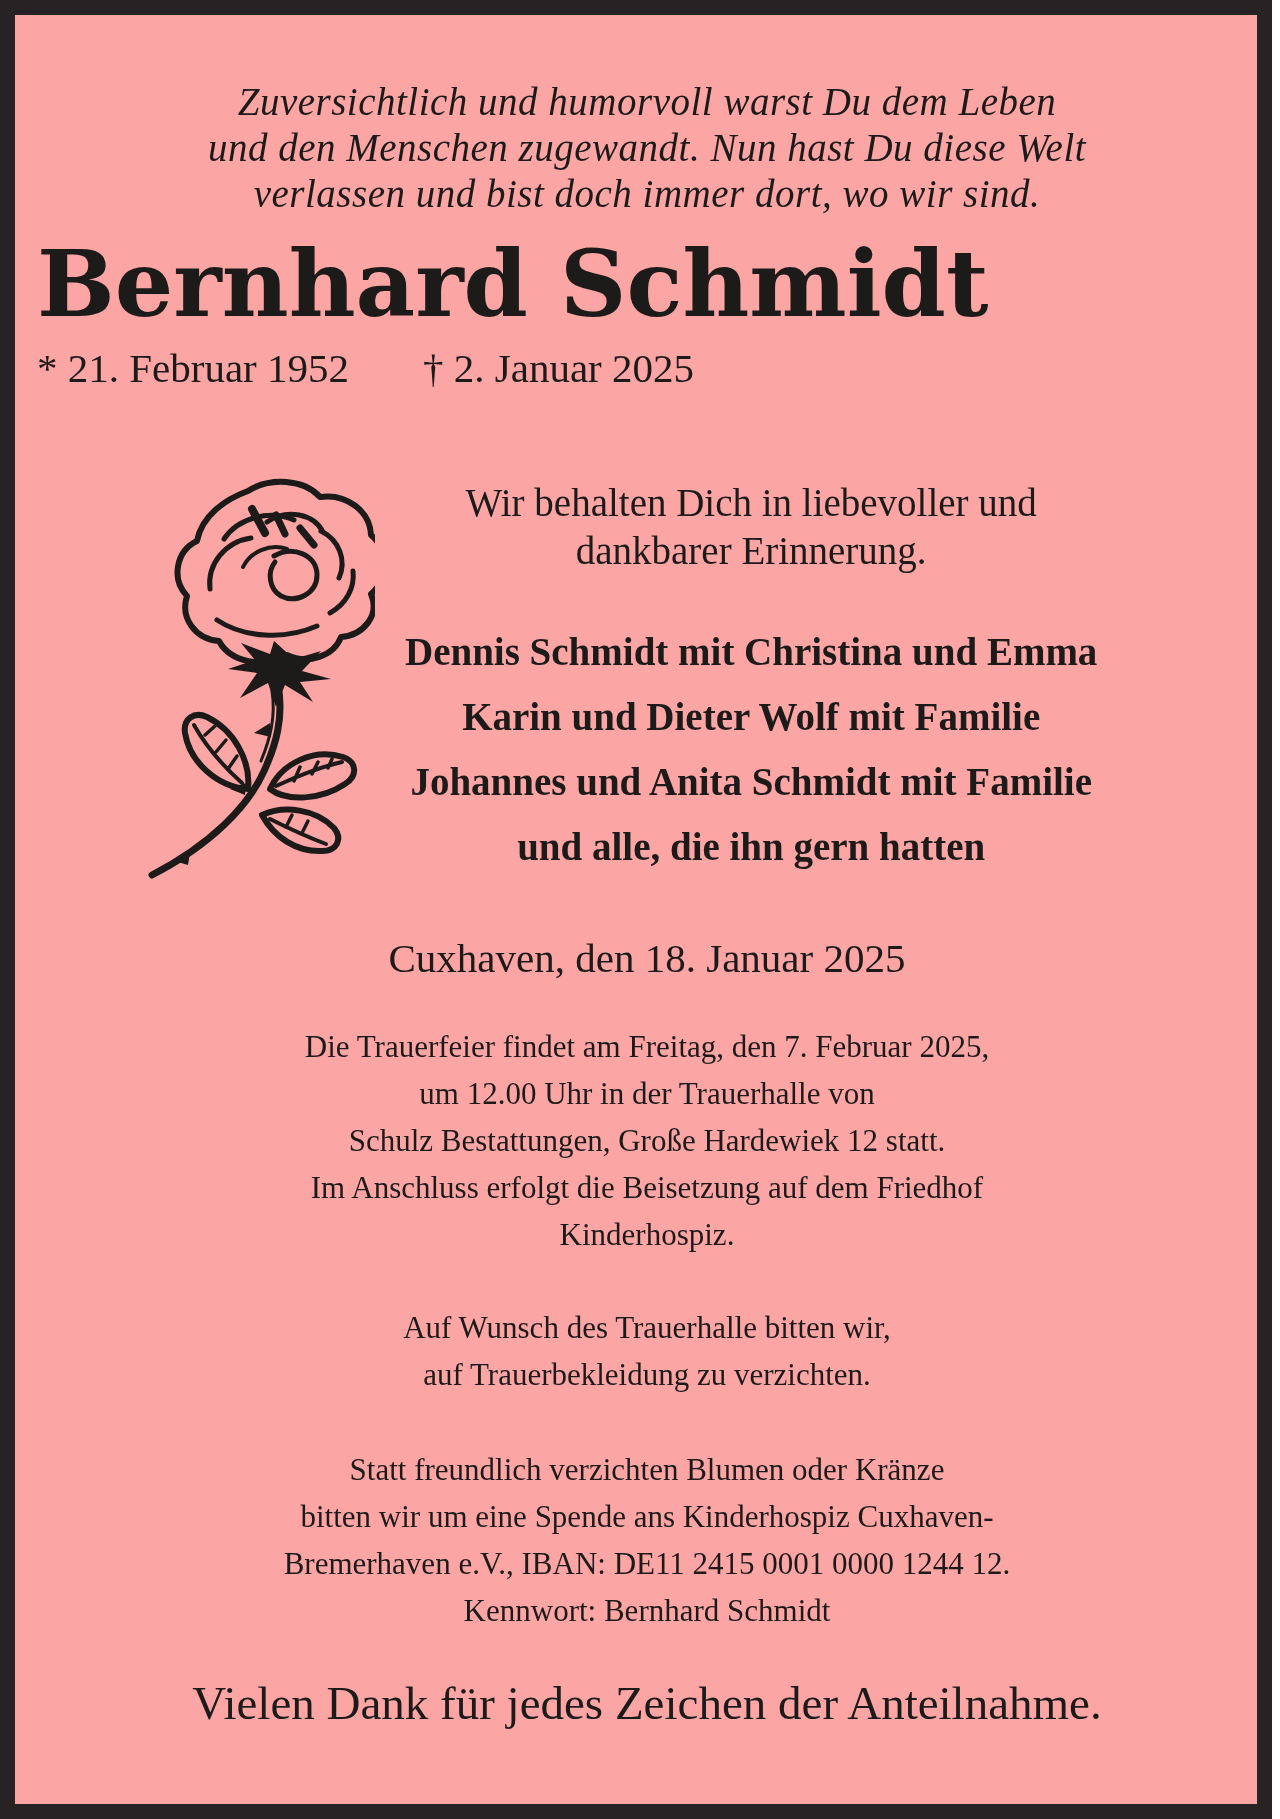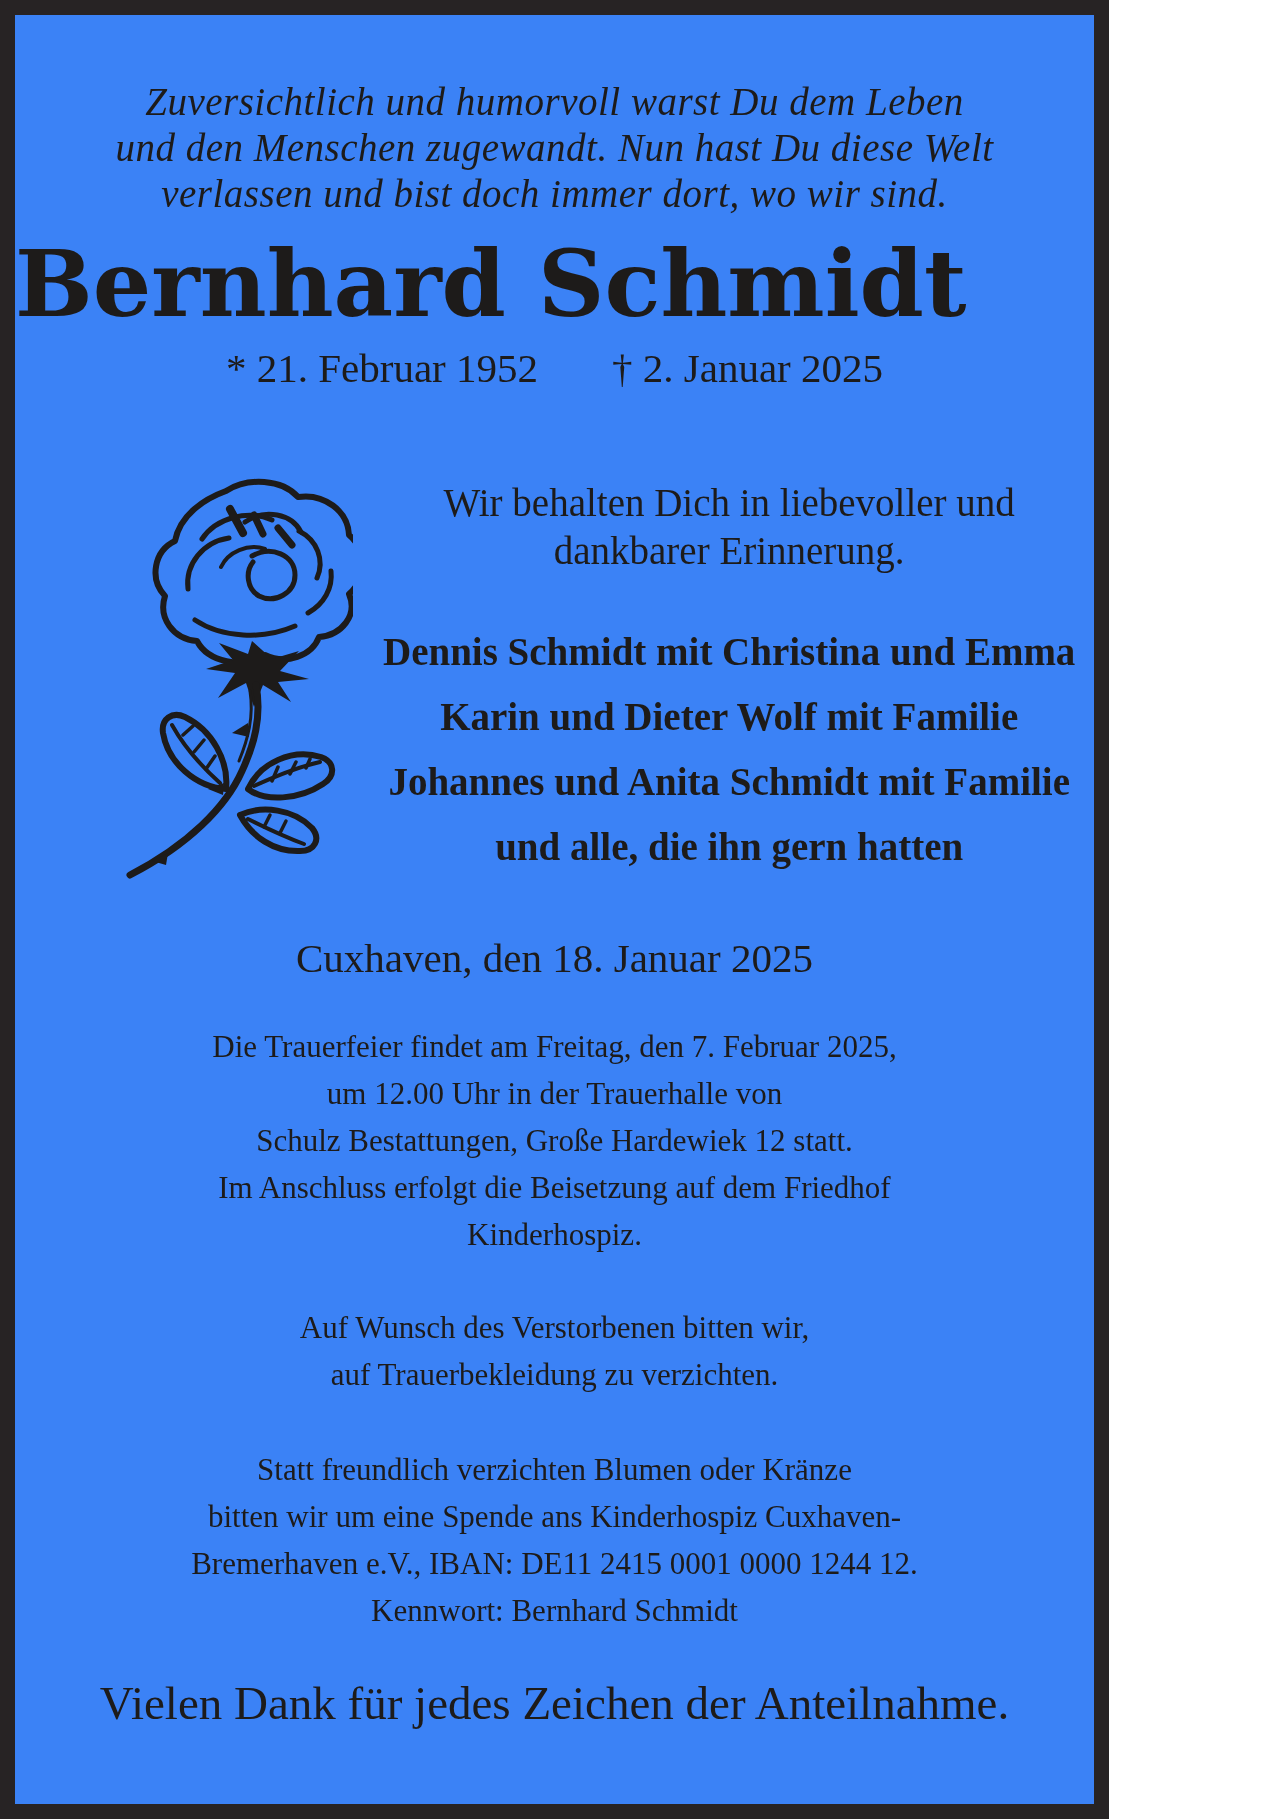--- a/index.html
+++ b/index.html
@@ -1,25 +1,26 @@
 <!DOCTYPE html>
 <html lang="de"><head>
 <meta charset="utf-8">
 <style>
   html, body { margin: 0; padding: 0; background: #ffffff; }
   .notice {
     position: relative;
-    width: 1109px;
+    width: 1272px;
     height: 1819px;
     box-sizing: border-box;
     border: 15px solid #272324;
-    background: #3b82f6;
+    background: #fca5a5;
     color: #1d1b1a;
     font-family: "Liberation Serif", serif;
     overflow: hidden;
+    padding-left: 22px;
   }
   .verse {
     margin-top: 64px;
     text-align: center;
     font-style: italic;
     font-size: 39px;
     line-height: 46px;
     letter-spacing: 0.5px;
   }
   .deceased-name {
@@ -27,21 +28,20 @@
     text-align: left;
     font-family: "DejaVu Serif", serif;
     font-weight: bold;
     font-size: 92px;
     line-height: 102px;
     letter-spacing: 0px;
   }
   .dates-row {
     margin-top: 8px;
     display: flex;
-    justify-content: center;
     gap: 74px;
     font-size: 41px;
     line-height: 50px;
   }
   .middle-section {
     margin-top: 78px;
     display: flex;
     align-items: flex-start;
     padding-left: 86px;
   }
@@ -163,21 +163,21 @@
 
   <div class="para para-funeral">
     <div>Die Trauerfeier findet am Freitag, den 7. Februar 2025,</div>
     <div>um 12.00 Uhr in der Trauerhalle von</div>
     <div>Schulz Bestattungen, Große Hardewiek 12 statt.</div>
     <div>Im Anschluss erfolgt die Beisetzung auf dem Friedhof</div>
     <div>Kinderhospiz.</div>
   </div>
 
   <div class="para para-dress">
-    <div>Auf Wunsch des Verstorbenen bitten wir,</div>
+    <div>Auf Wunsch des Trauerhalle bitten wir,</div>
     <div>auf Trauerbekleidung zu verzichten.</div>
   </div>
 
   <div class="para para-donation">
     <div>Statt freundlich verzichten Blumen oder Kränze</div>
     <div>bitten wir um eine Spende ans Kinderhospiz Cuxhaven-</div>
     <div>Bremerhaven e.V., IBAN: DE11 2415 0001 0000 1244 12.</div>
     <div>Kennwort: Bernhard Schmidt</div>
   </div>
 

